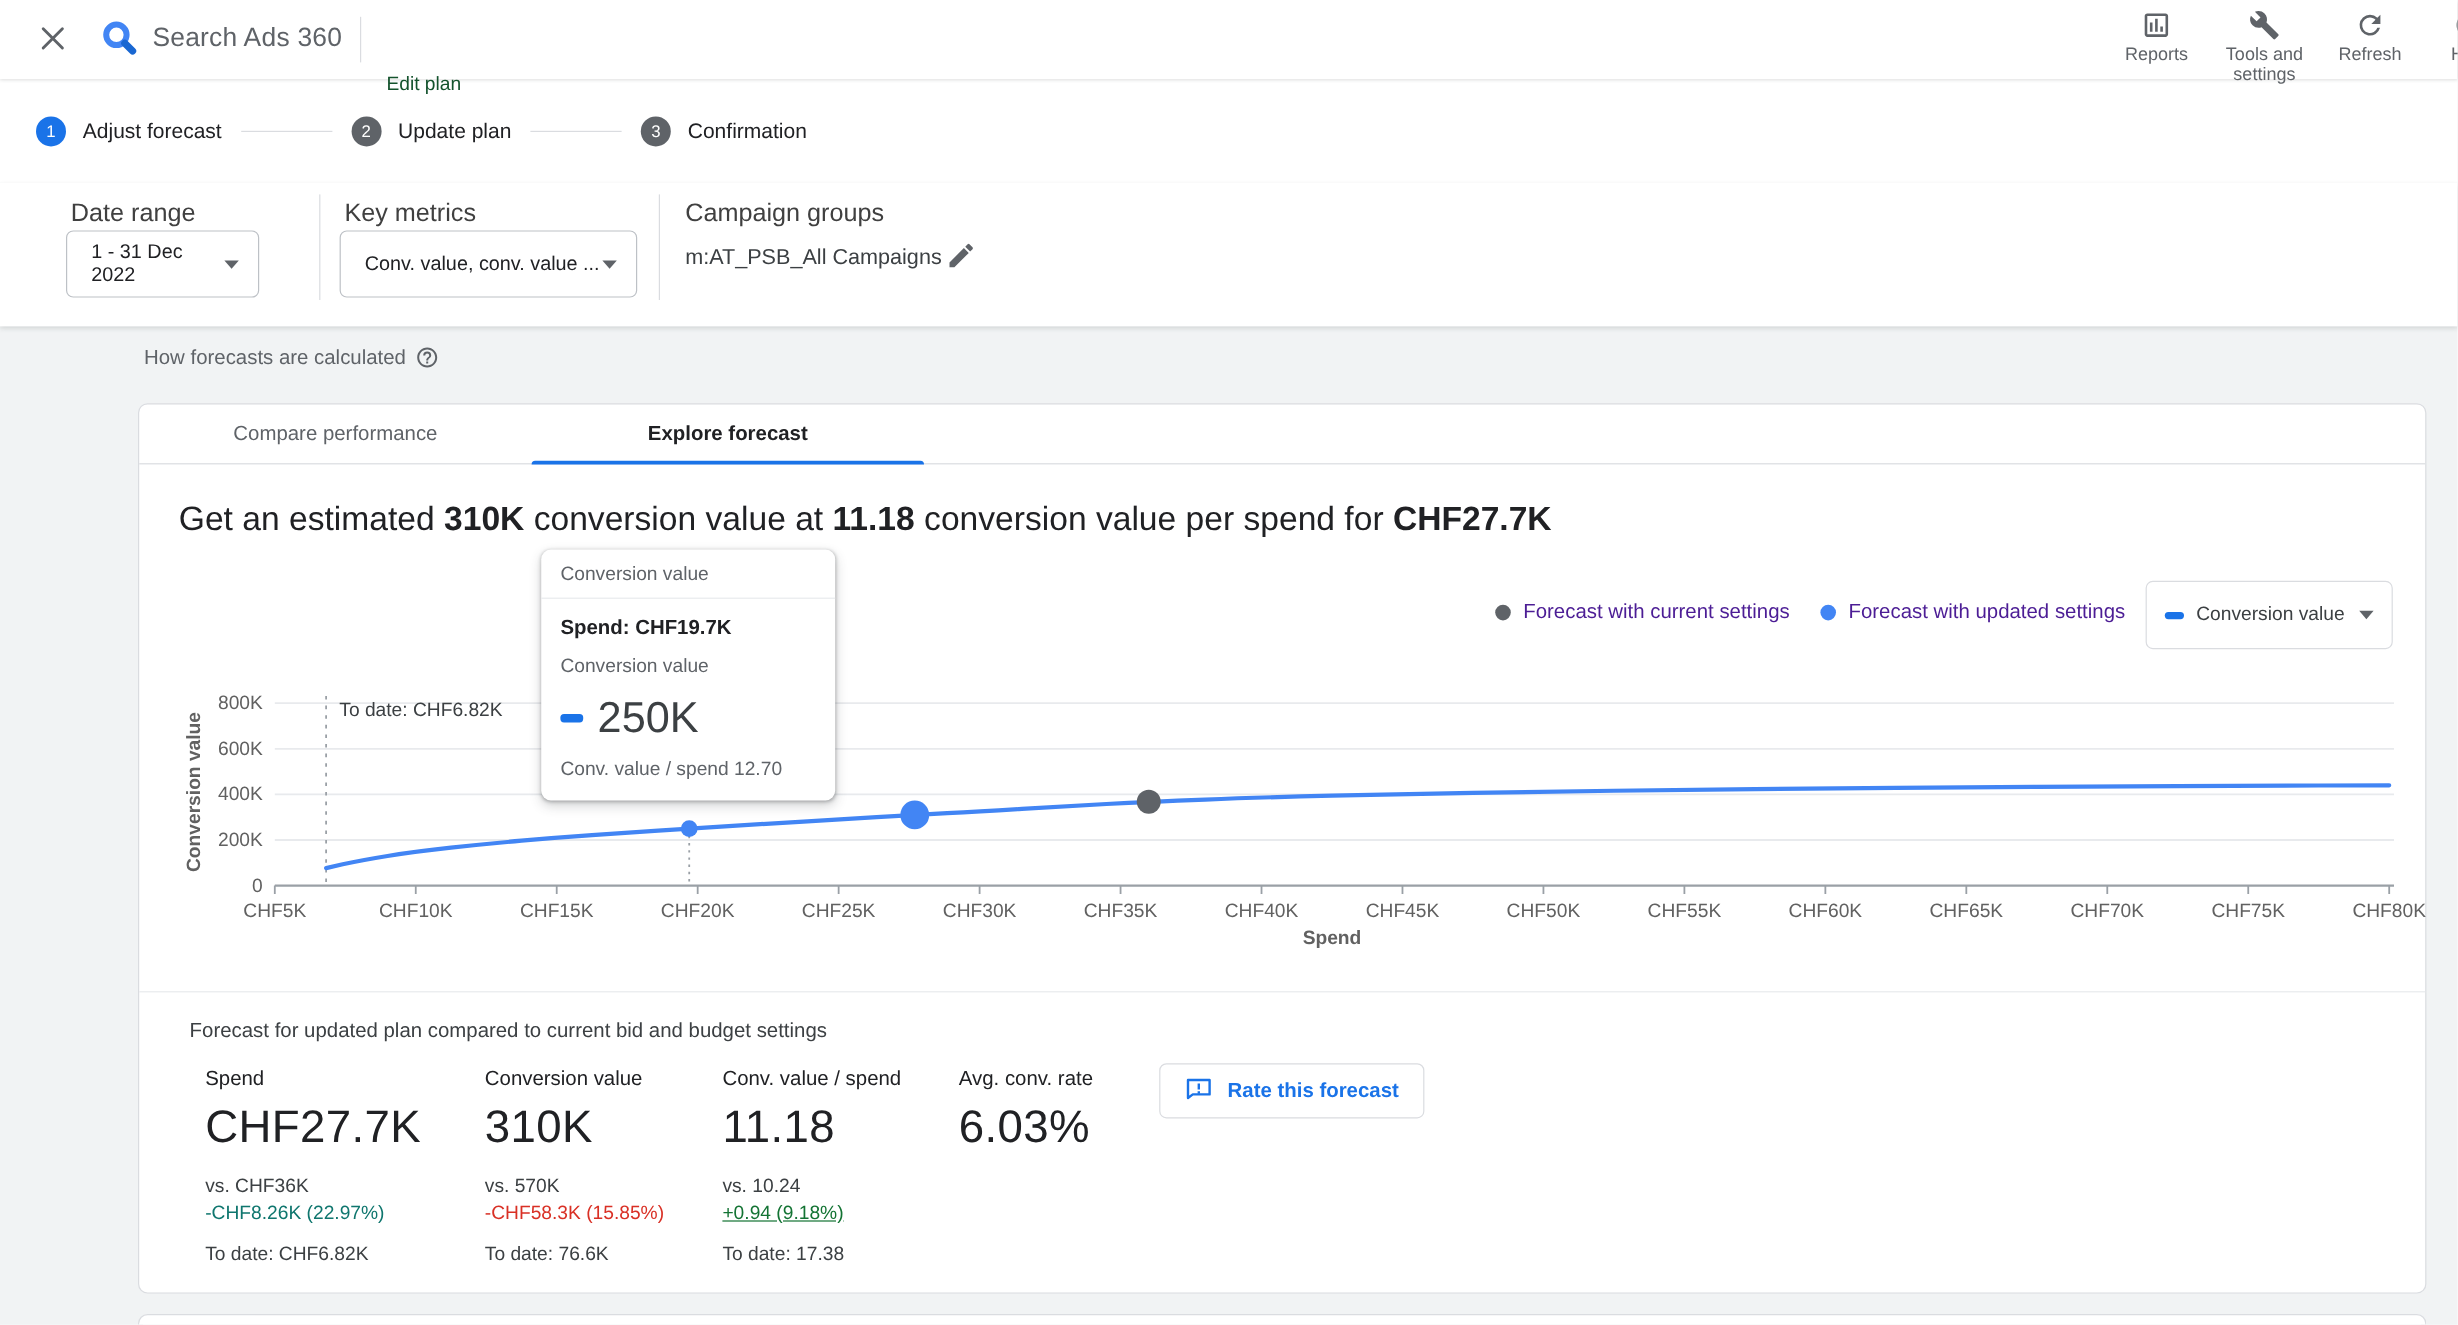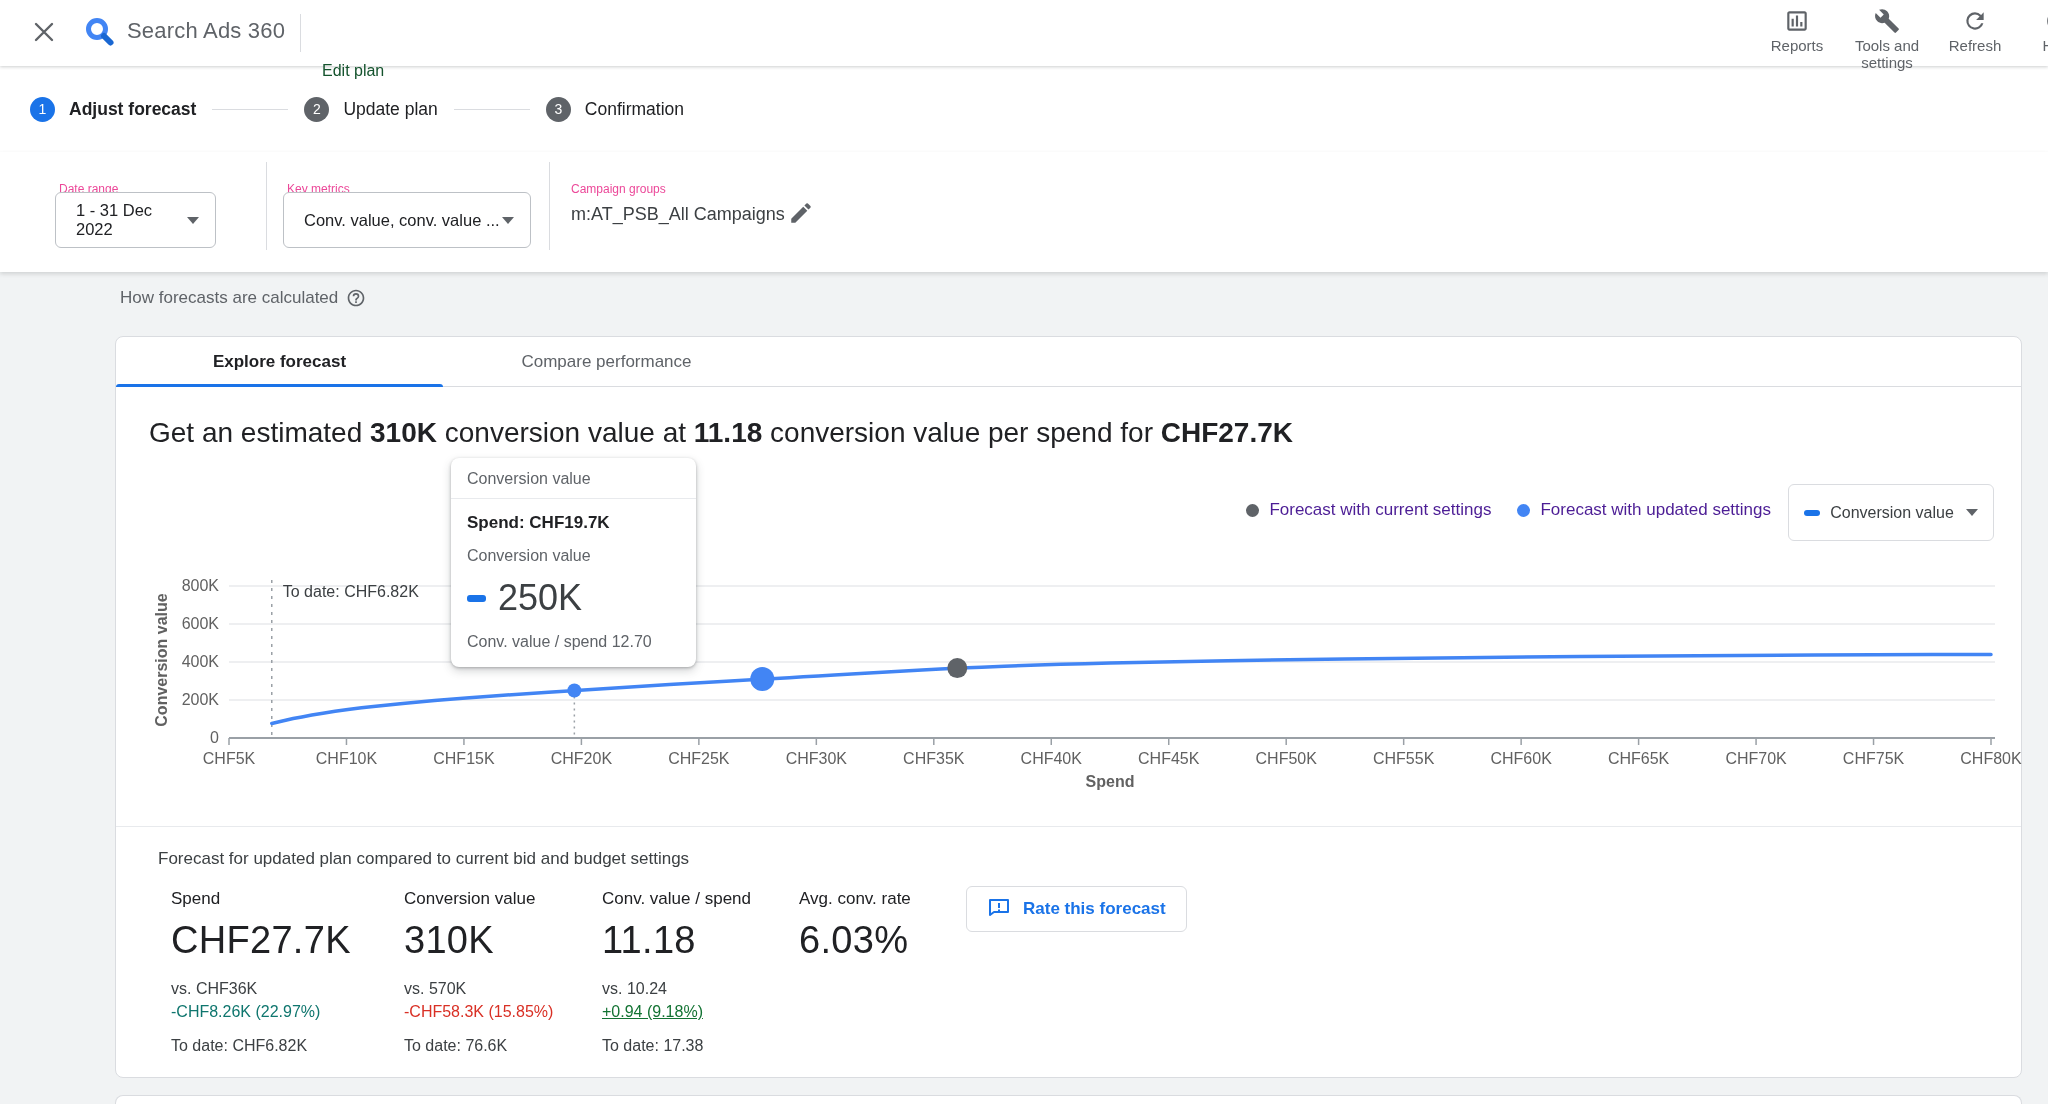--- a/index.html
+++ b/index.html
@@ -20,27 +20,27 @@
 
   
   .steprow { position:absolute; left:0; top:66px; width:2048px; height:86px; background:#fff; z-index:20;
              display:flex; align-items:center; padding-left:30px; }
   .step { display:flex; align-items:center; }
   .step-circle { width:25px; height:25px; border-radius:50%; color:#fff; font-size:14px;
                  display:flex; align-items:center; justify-content:center; flex:0 0 auto; }
   .step-circle.active { background:#1a73e8; }
   .step-circle.idle { background:#5f6368; }
   .step-label { margin-left:14px; font-size:17.5px; color:#202124; }
-  .step-label.active { font-weight:700; }
+  .step-label.active { font-weight:400; }
   .connector { width:76px; height:1px; background:#dadce0; margin:0 16px; }
 
   
   .filters { position:absolute; left:0; top:152px; width:2048px; height:120px; background:#fff; z-index:20;
              box-shadow:0 2px 4px rgba(60,64,67,.18); }
-  .f-label { position:absolute; font-size:12px; color:#ec4899; top:30px; }
+  .f-label { position:absolute; font-size:21px; color:#404040; top:14px; }
   .f-box { position:absolute; top:40px; height:56px; border:1px solid #bdc1c6; border-radius:6px; background:#fff;
            display:flex; align-items:center; padding:0 16px 0 20px; cursor:pointer; }
   .f-box-text { font-size:16.5px; color:#202124; }
   .caret { width:0; height:0; border-left:6px solid transparent; border-right:6px solid transparent;
            border-top:7px solid #5f6368; margin-left:16px; }
   .v-div { position:absolute; top:10px; width:1px; height:88px; background:#dadce0; }
   .cg-value { position:absolute; top:52px; font-size:18px; color:#3c4043; }
   .pencil { position:absolute; top:48px; cursor:pointer; }
 
   
@@ -193,22 +193,22 @@
   <div class="info-line">
     <span>How forecasts are calculated</span>
     <svg width="20" height="20" viewBox="0 0 24 24">
         <path fill="#5f6368" d="M11 18h2v-2h-2v2zm1-16C6.48 2 2 6.48 2 12s4.48 10 10 10 10-4.48 10-10S17.52 2 12 2zm0 18c-4.41 0-8-3.59-8-8s3.59-8 8-8 8 3.59 8 8-3.59 8-8 8zm0-14a4 4 0 0 0-4 4h2a2 2 0 1 1 4 0c0 2-3 1.75-3 5h2c0-2.25 3-2.5 3-5a4 4 0 0 0-4-4z"></path>
       </svg>
   </div>
 
   <div class="card">
 
     <div class="tabs">
+      <div class="tab idle">Compare performance</div>
       <div class="tab active">Explore forecast</div>
-      <div class="tab idle">Compare performance</div>
     </div>
 
     <div class="headline"><span>Get an estimated </span><b>310K</b><span> conversion value at </span><b>11.18</b><span> conversion value per spend for </span><b>CHF27.7K</b></div>
 
     <div class="legend">
       <div class="leg-item">
         <span class="leg-dot" style="background:#5f6368"></span>
         <span>Forecast with current settings</span>
       </div>
       <div class="leg-item">

